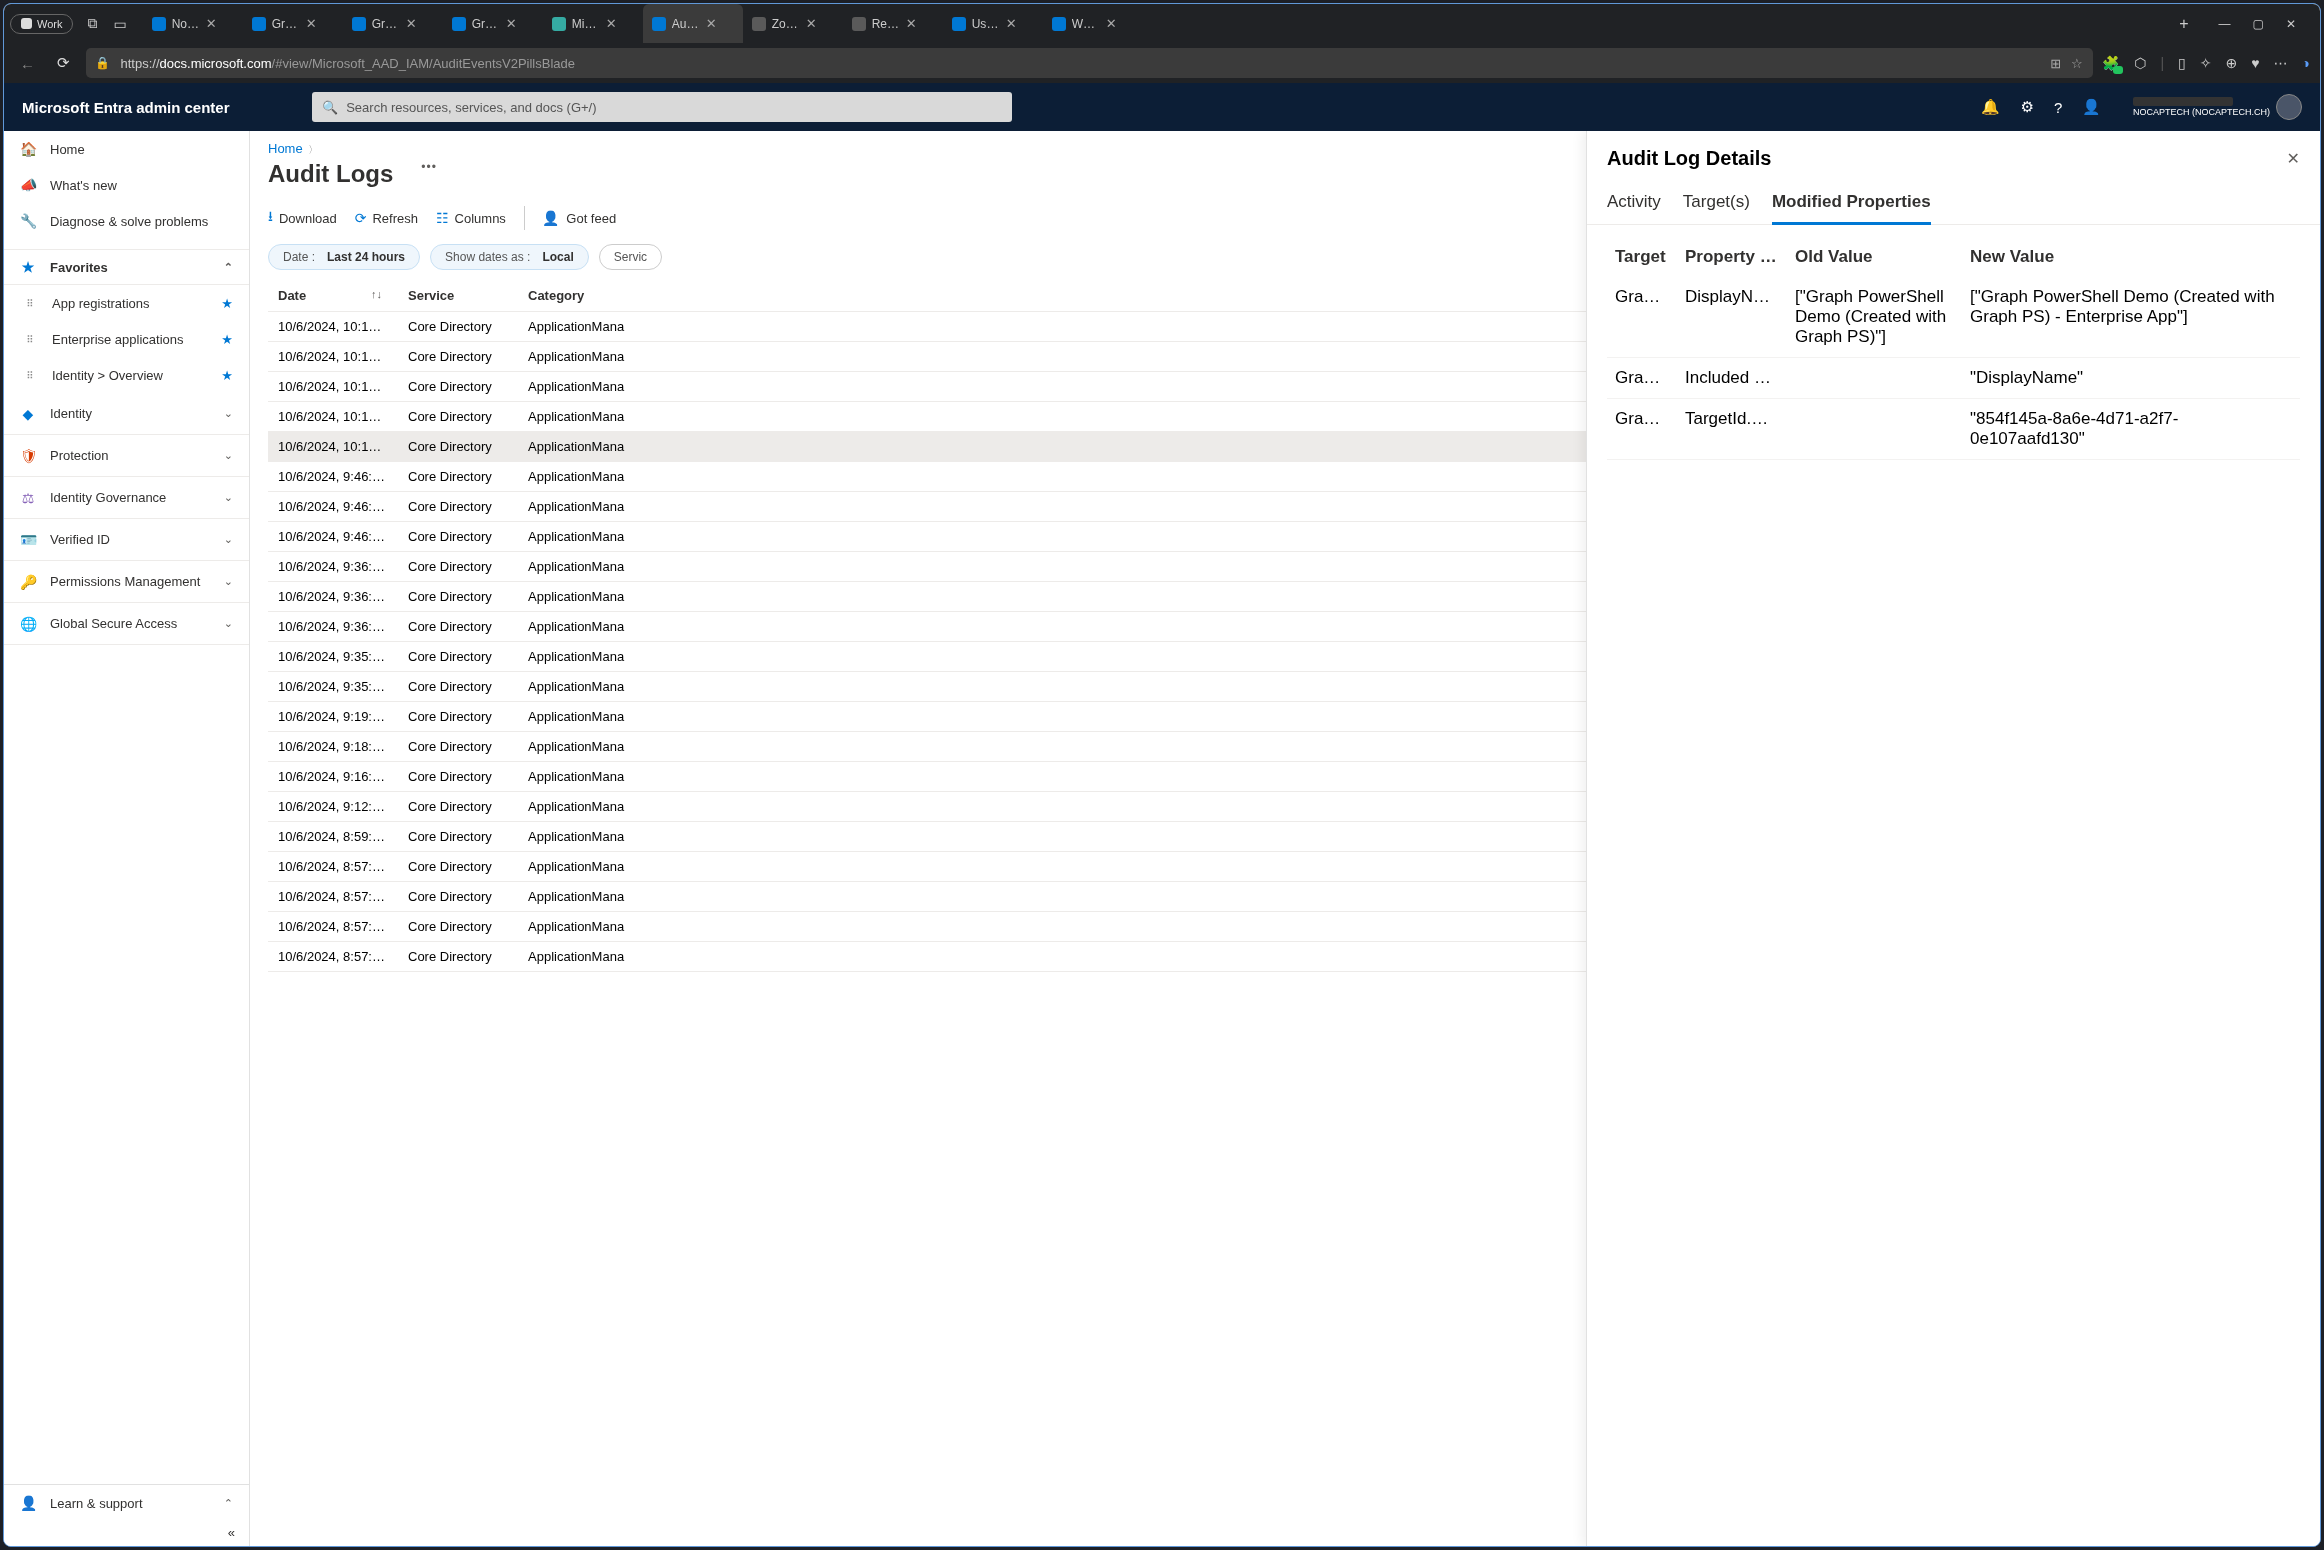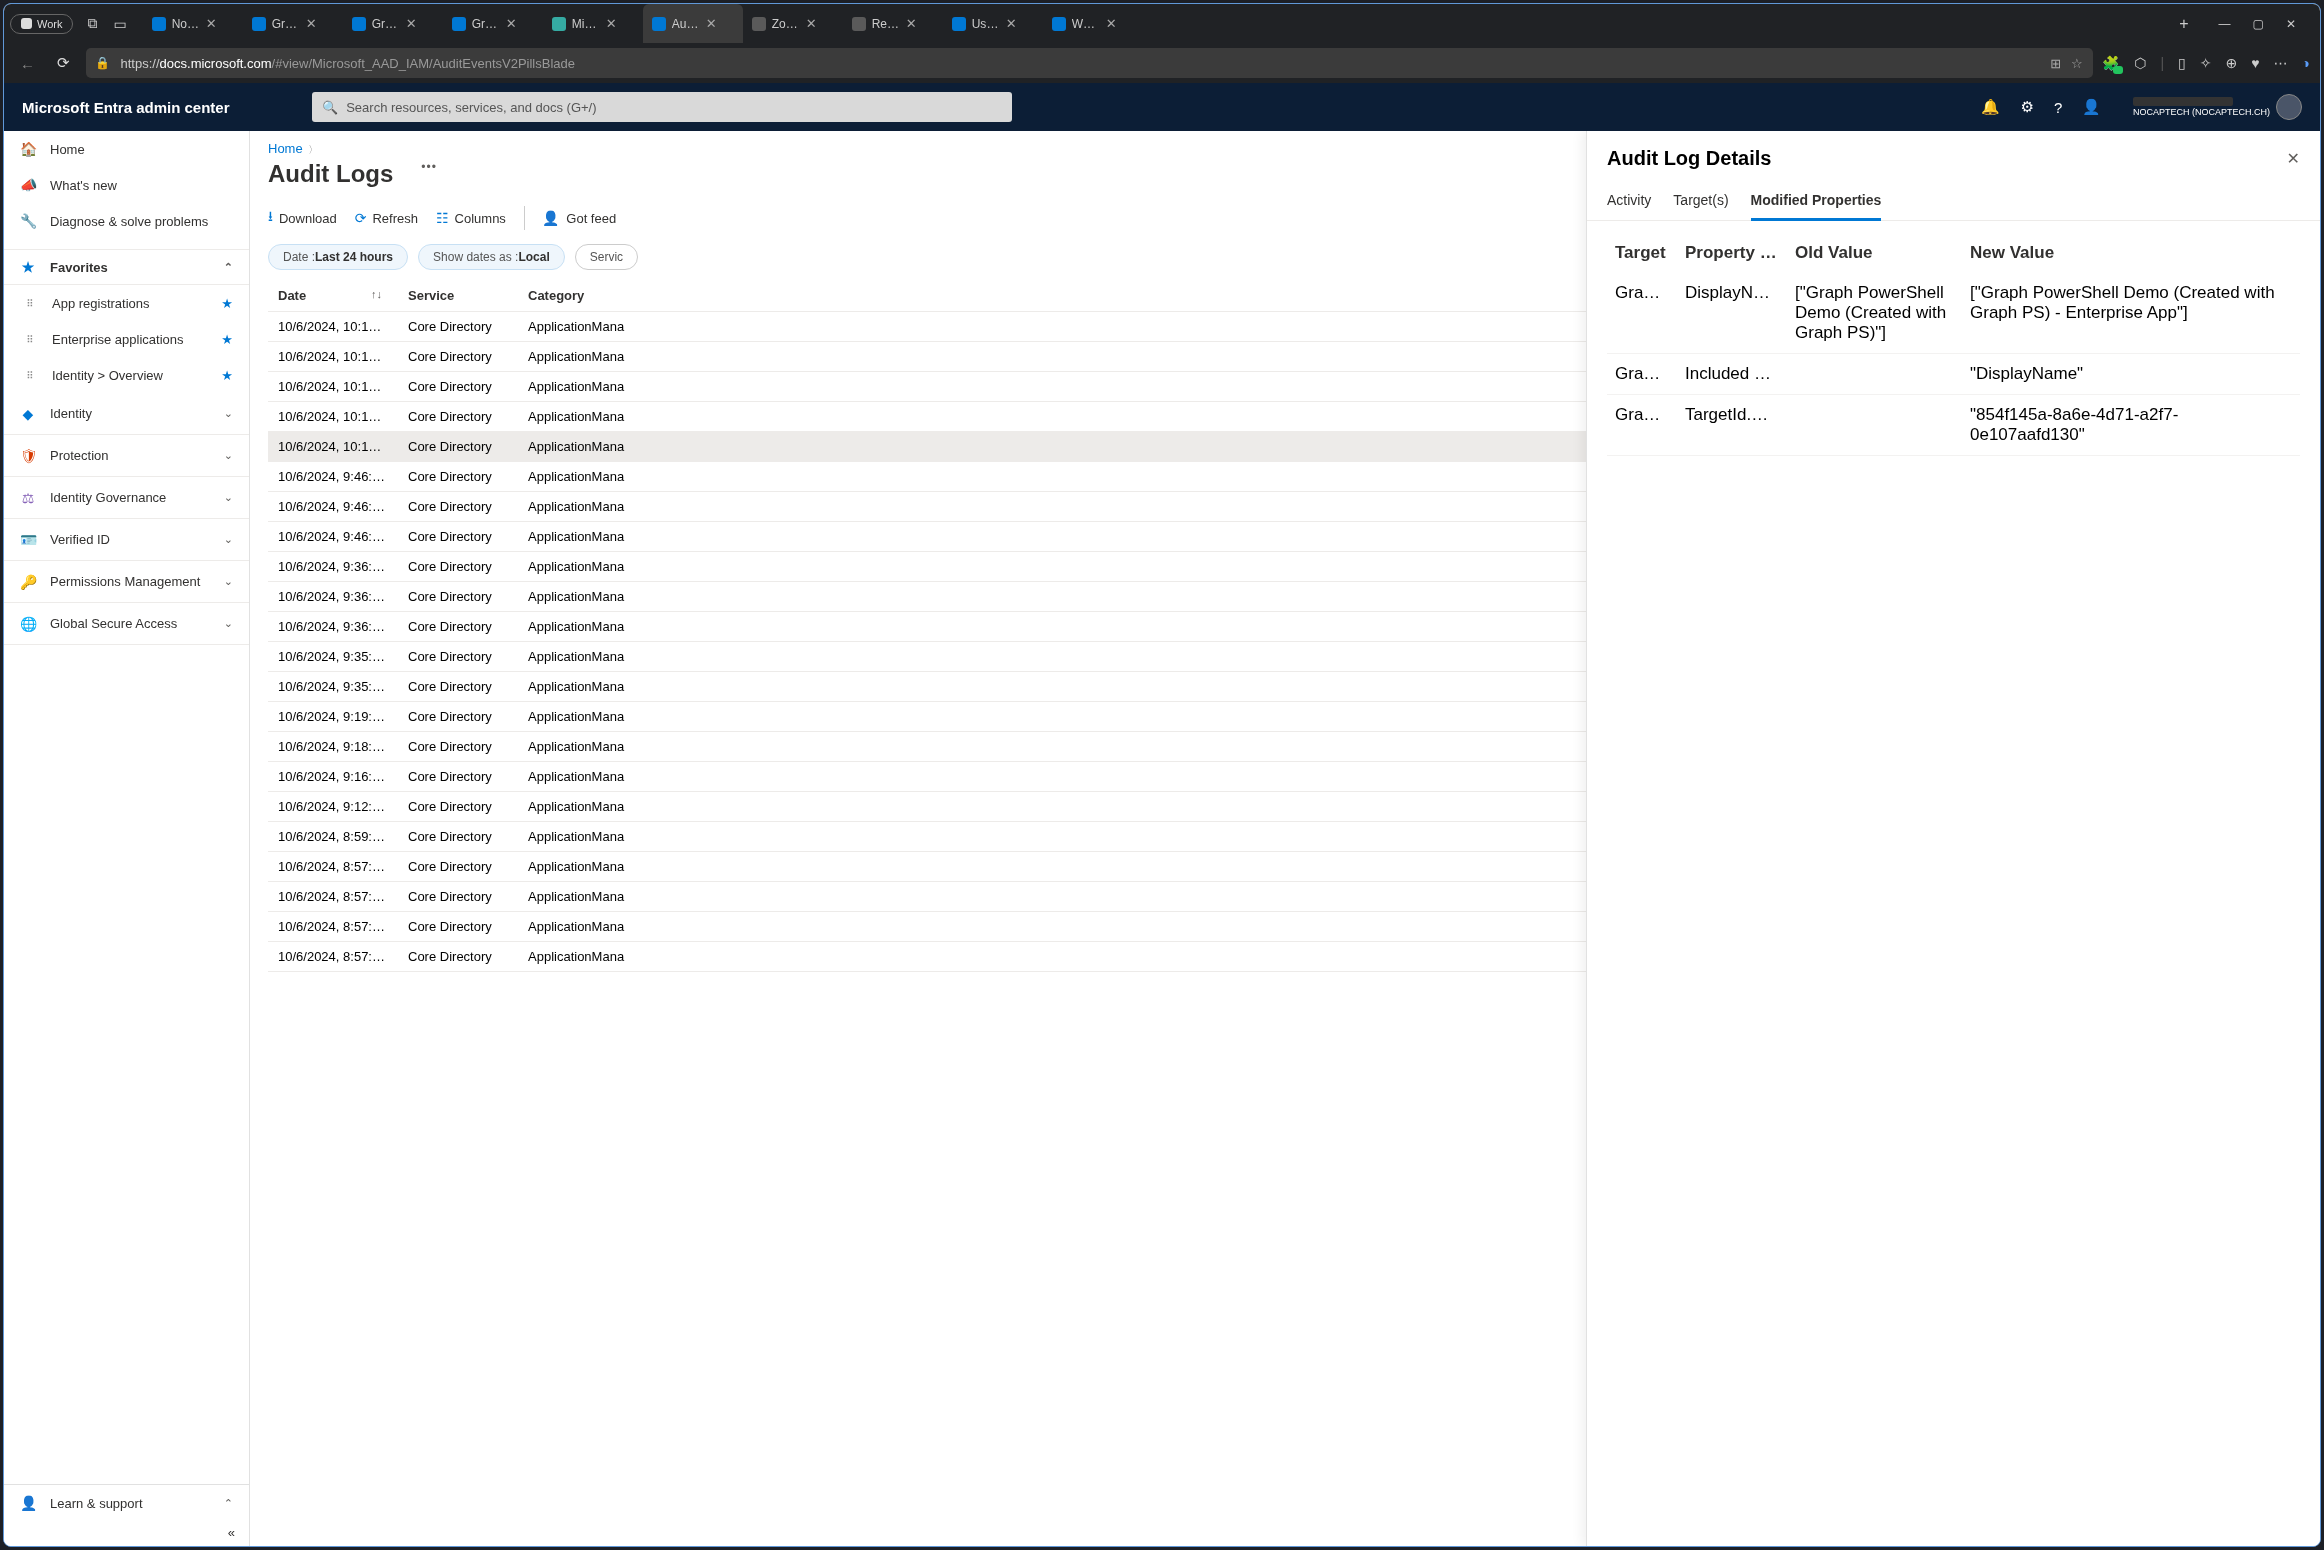--- a/index.html
+++ b/index.html
@@ -71,38 +71,38 @@
     .pageh { padding: 0 18px 10px; display: flex; gap: 28px; }
     .pageh h1 { font-size: 24px; font-weight: 600; color: #323130; }
     .pageh .more { color: #605e5c; letter-spacing: 1px; font-size: 12px; }
     
     .toolbar { padding: 8px 18px; display: flex; gap: 18px; font-size: 13px; color: #323130; }
     .tbtn { display: flex; align-items: center; gap: 6px; cursor: pointer; }
     .tbtn .ic { color: #0078d4; font-size: 14px; }
     .tdiv { border-left: 1px solid #ccc; }
     
     .filters { padding: 6px 18px 10px; display: flex; gap: 10px; font-size: 12px; }
-    .pill { background: #eff6fc; border: 1px solid #c7e0f4; border-radius: 16px; padding: 5px 14px; display: flex; gap: 0; color: #323130; }
+    .pill { background: #eff6fc; border: 1px solid #c7e0f4; border-radius: 16px; padding: 5px 14px; display: flex; gap: 12px; color: #323130; }
     .pill .lab { color: #555; }
     .pill .val { font-weight: 600; }
     .pill.plain { background: #fff; border-color: #ccc; }
     
     .tablewrap { flex: 1; overflow: auto; padding: 0 0 16px 18px; }
     table.grid { width: 100%; border-collapse: collapse; font-size: 13px; }
     table.grid th { text-align: left; font-weight: 600; padding: 8px 10px; color: #323130; border-bottom: 1px solid #edebe9; position: sticky; top: 0; background: #fff; }
     table.grid th .sort { color: #605e5c; font-size: 11px; }
     table.grid td { padding: 7px 10px; border-bottom: 1px solid #edebe9; white-space: nowrap; overflow: hidden; text-overflow: ellipsis; max-width: 130px; }
     table.grid tr.sel td { background: #edebe9; }
     
     
     .details { position: absolute; right: 0; top: 0; bottom: 0; width: 734px; background: #fff; border-left: 1px solid #e1e1e1; box-shadow: -3px 0 12px rgba(0,0,0,0.07); display: flex; flex-direction: column; }
     .details .dhdr { padding: 16px 20px 8px; display: flex; align-items: center; }
     .details h2 { font-size: 20px; font-weight: 600; flex: 1; }
     .details .xbtn { font-size: 16px; color: #605e5c; cursor: pointer; }
-    .dtabs { display: flex; gap: 22px; padding: 8px 20px 0; border-bottom: 1px solid #edebe9; font-size: 14px; }
+    .dtabs { display: flex; gap: 22px; padding: 8px 20px 0; border-bottom: 1px solid #edebe9; font-size: 17px; }
     .dtab { padding: 6px 0 10px; color: #323130; cursor: pointer; border-bottom: 3px solid transparent; margin-bottom: -1px; }
     .dtab.active { border-bottom-color: #0078d4; font-weight: 600; }
     .dbody { padding: 14px 20px; overflow: auto; flex: 1; }
     table.props { width: 100%; border-collapse: collapse; font-size: 17px; table-layout: fixed; }
     table.props th { text-align: left; font-weight: 600; padding: 8px 8px 10px; color: #323130; }
     table.props td { padding: 10px 8px; border-bottom: 1px solid #f3f2f1; vertical-align: top; word-wrap: break-word; }
     table.props th:nth-child(1), table.props td:nth-child(1) { width: 70px; white-space: nowrap; overflow: hidden; text-overflow: ellipsis; }
     table.props th:nth-child(2), table.props td:nth-child(2) { width: 110px; white-space: nowrap; overflow: hidden; text-overflow: ellipsis; }
     table.props th:nth-child(3), table.props td:nth-child(3) { width: 175px; }
   </style>

